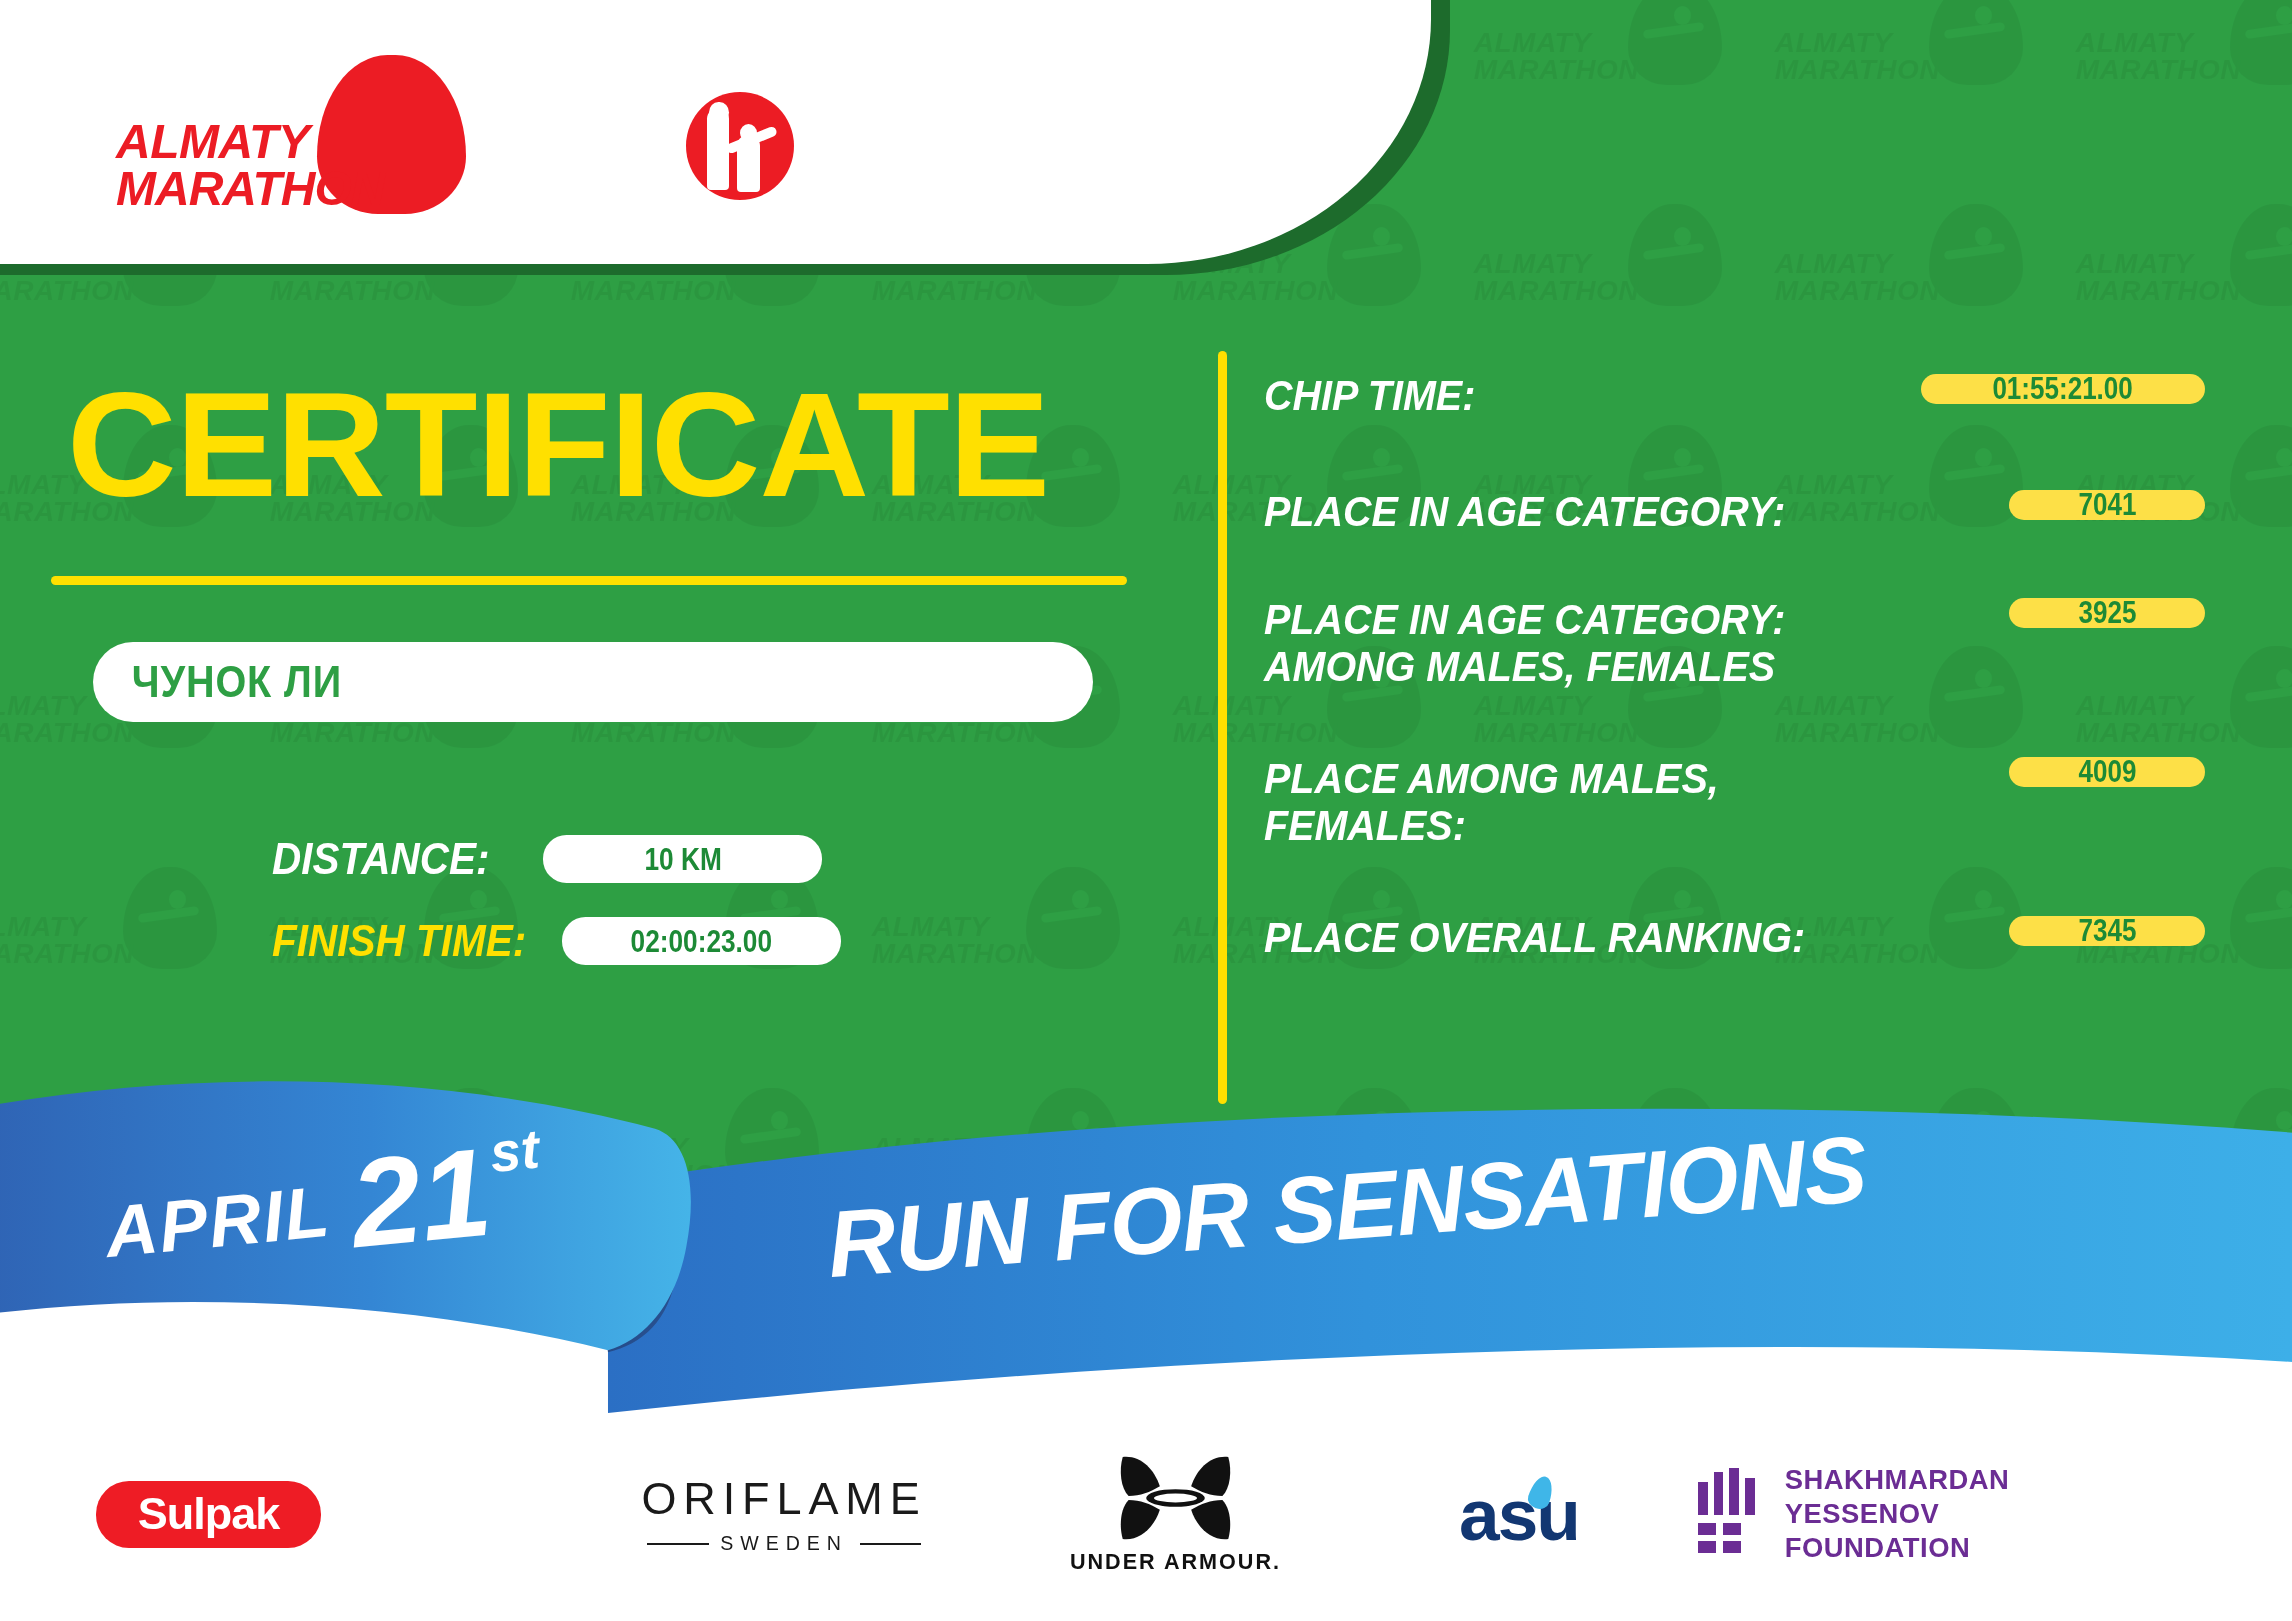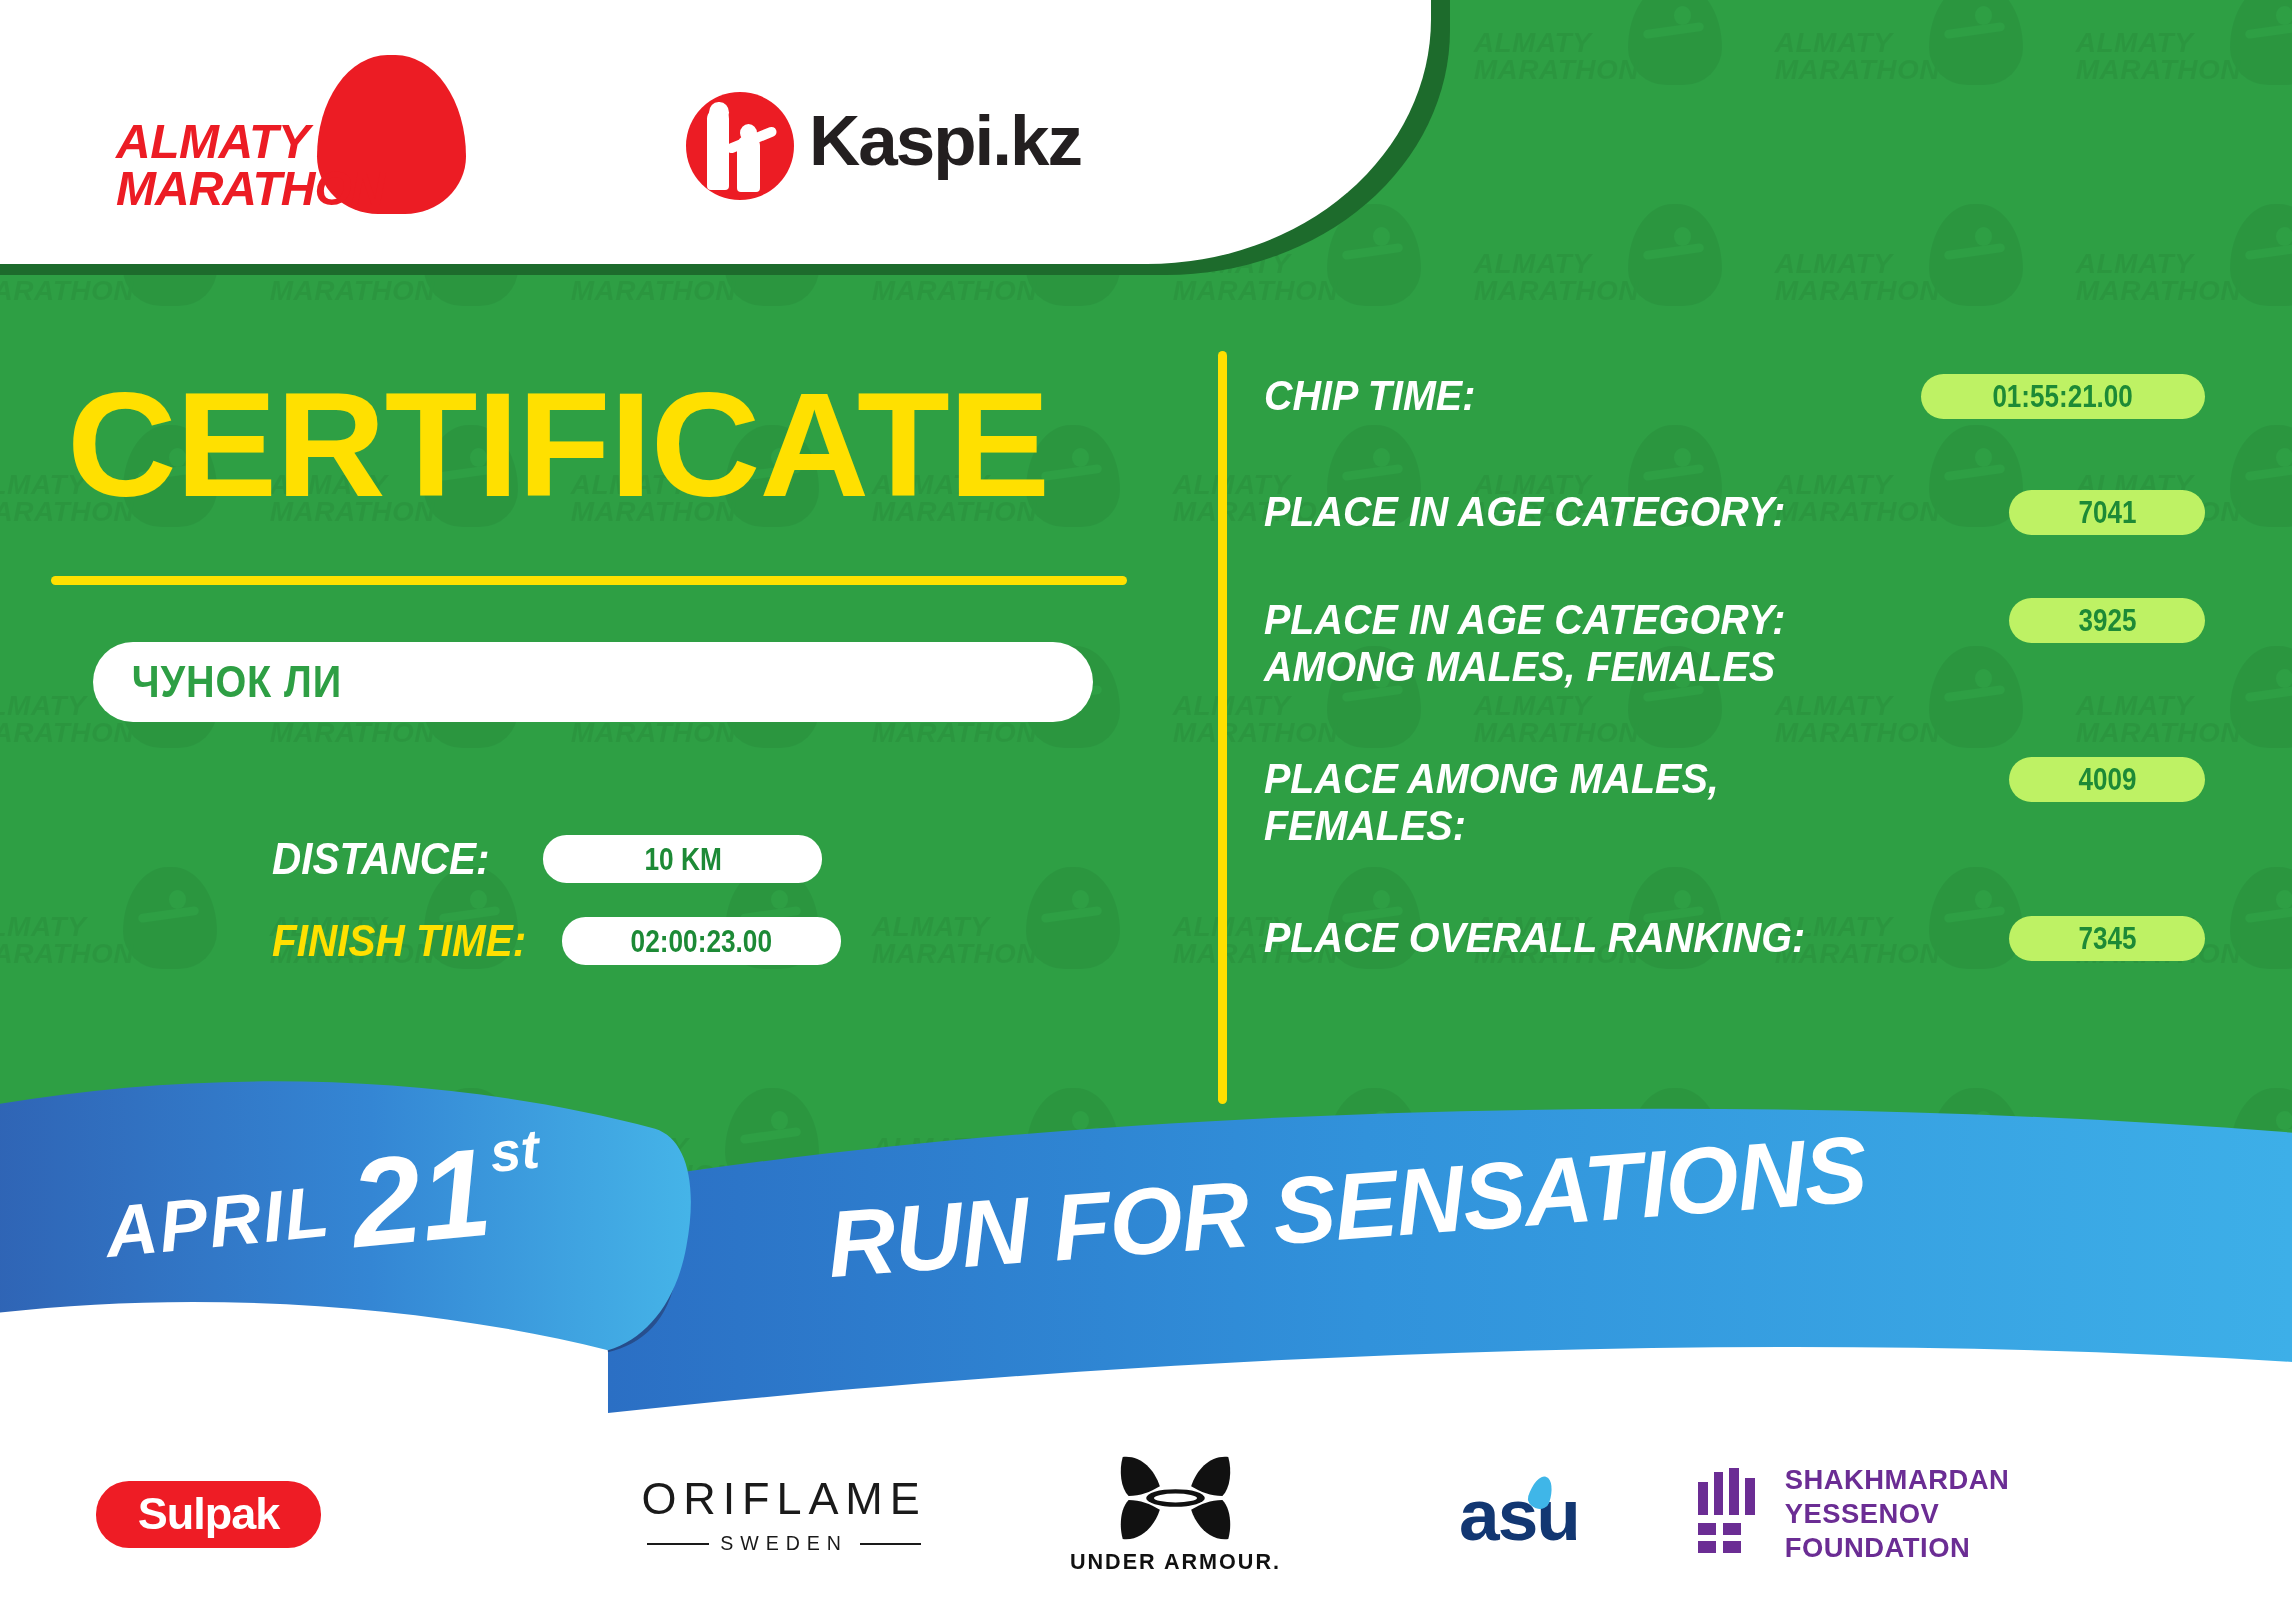--- a/index.html
+++ b/index.html
@@ -178,22 +178,22 @@
   .stat{
     position:relative; display:flex; align-items:flex-start;
     justify-content:space-between; margin-bottom:43px;
   }
   .stat .slabel{
     color:#ffffff; font-size:42px; font-weight:bold; font-style:italic;
     line-height:1.12; letter-spacing:0px; max-width:686px;
     transform:scaleX(.94); transform-origin:left top;
   }
   .spill{
-    flex:0 0 auto; background:#bef264; border-radius:23.5px;
-    width:196px; height:45px; margin-top:2px;
+    flex:0 0 auto; background:#fde047; border-radius:23.5px;
+    width:196px; height:30px; margin-top:2px;
     display:flex; align-items:center; justify-content:center;
   }
   .spill span{
     color:#1D8A36; font-size:31px; font-weight:bold;
     transform:scaleX(.84);
   }
   #stat-chip{ margin-bottom:69px;gap:15px; }
   #stat-chip .spill{ width:284px; }
   #stat-age{ margin-bottom:61px;gap:12px; }
   #stat-age-mf{ margin-bottom:65px; }
@@ -700,21 +700,20 @@
   </div>
 
   <div class="hdr kaspi">
     <div class="kaspi-circle">
       <div class="k-adult"></div>
       <div class="k-ahead"></div>
       <div class="k-arm"></div>
       <div class="k-child"></div>
       <div class="k-chead"></div>
     </div>
-    <div class="kaspi-text">Kaspi.kz</div>
   </div>
 
   <div class="cert-title">CERTIFICATE</div>
   <div class="title-rule"></div>
 
   <div class="name-pill">
     <span>ЧУНОК ЛИ</span>
   </div>
 
   <div class="lrow" id="row-distance">

